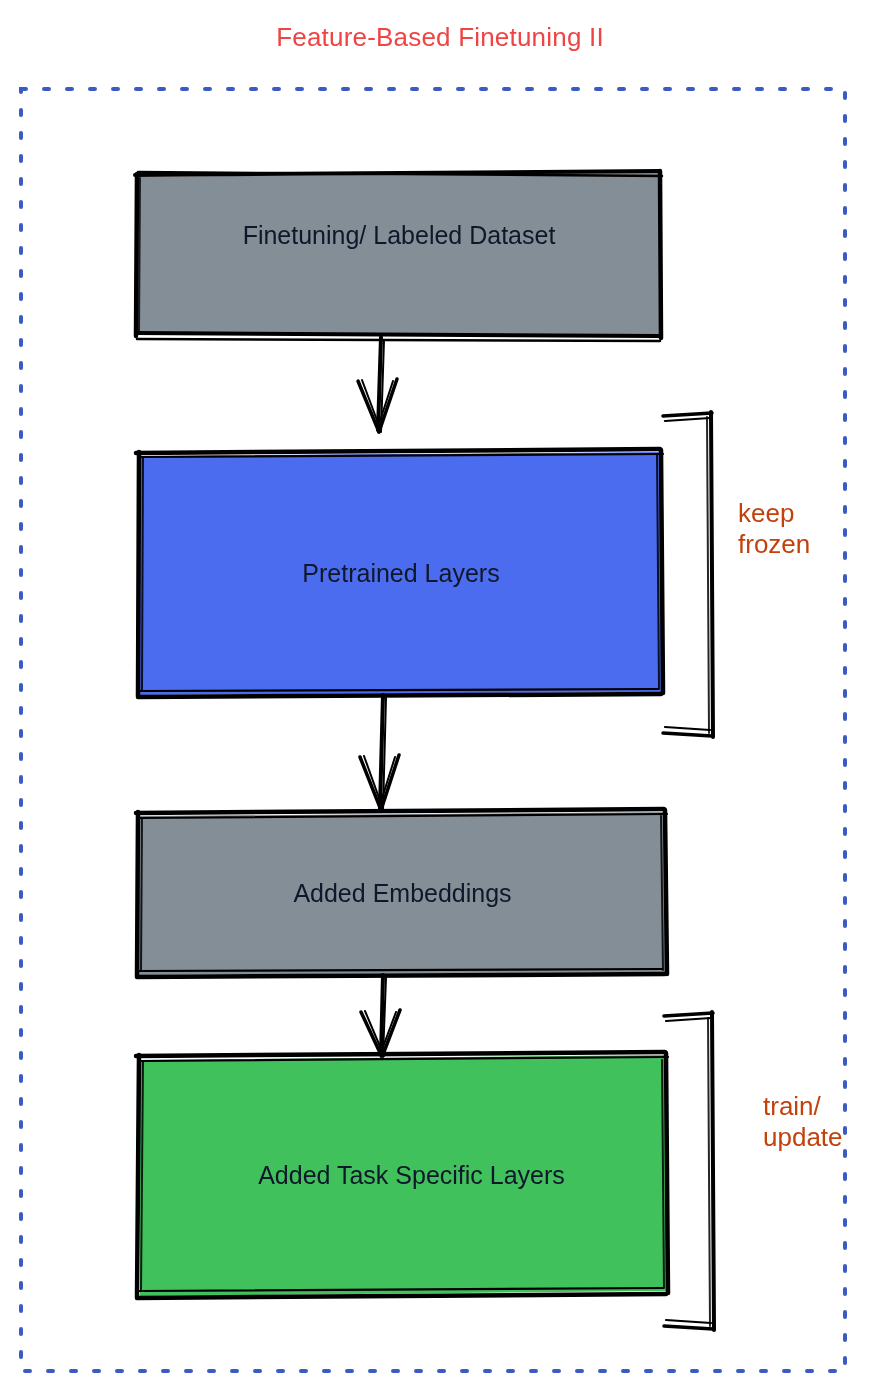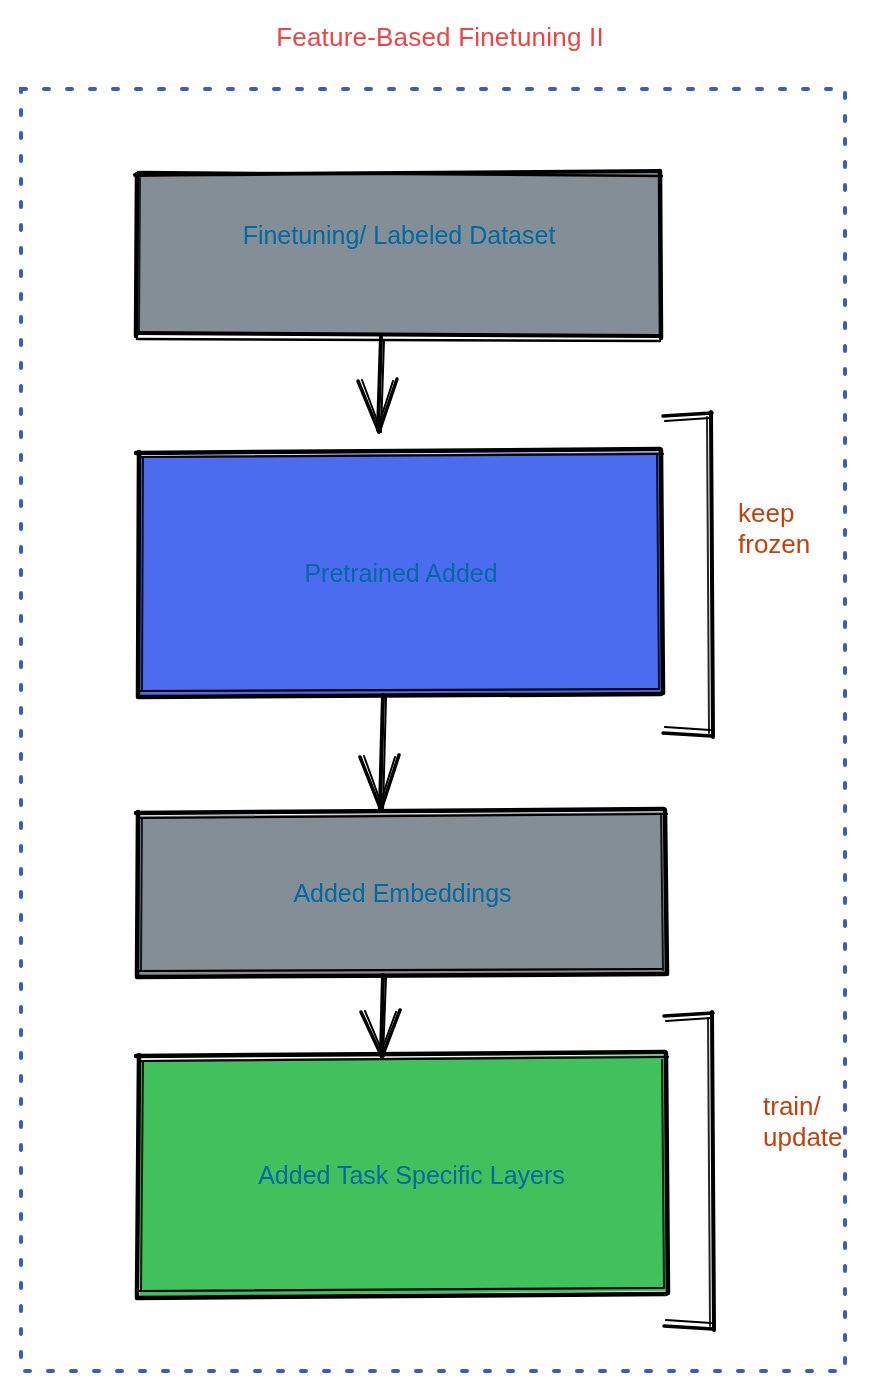--- a/index.html
+++ b/index.html
@@ -31,21 +31,21 @@
   #svg-layer {
     position: absolute;
     left: 0;
     top: 0;
     width: 880px;
     height: 1393px;
   }
   .node-label {
     position: absolute;
     text-align: center;
-    color: #0369a1;
+    color: #0f172a;
     font-family: "Liberation Sans", sans-serif;
     font-size: 25px;
     line-height: 1.1;
     pointer-events: none;
     white-space: nowrap;
   }
   .bracket-label {
     position: absolute;
     color: #c2410c;
     font-family: "Liberation Sans", sans-serif;
@@ -156,21 +156,21 @@
       <path d="M666,1021 L711,1018" fill="none" stroke="#000" stroke-width="2.2" stroke-linecap="round"></path>
       <path d="M712,1012 L714,1330" fill="none" stroke="#000" stroke-width="4" stroke-linecap="round"></path>
       <path d="M708,1018 L710,1326" fill="none" stroke="#000" stroke-width="2" stroke-linecap="round" opacity="0.85"></path>
       <path d="M713,1329 L664,1326" fill="none" stroke="#000" stroke-width="3.5" stroke-linecap="round"></path>
       <path d="M711,1323 L666,1320" fill="none" stroke="#000" stroke-width="2.2" stroke-linecap="round"></path>
     </g>
   </svg>
 
   <div class="node-label" style="left:137px; top:222px; width:524px;">Finetuning/ Labeled Dataset</div>
 
-  <div class="node-label" style="left:140px; top:560px; width:522px;">Pretrained Added</div>
+  <div class="node-label" style="left:140px; top:560px; width:522px;">Pretrained Layers</div>
 
   <div class="node-label" style="left:139px; top:880px; width:527px;">Added Embeddings</div>
 
   <div class="node-label" style="left:148px; top:1162px; width:527px;">Added Task Specific Layers</div>
 
   <div class="bracket-label" style="left:738px; top:498px; width:120px;">keep
 frozen</div>
 
   <div class="bracket-label" style="left:763px; top:1091px; width:120px;">train/
 update</div>

